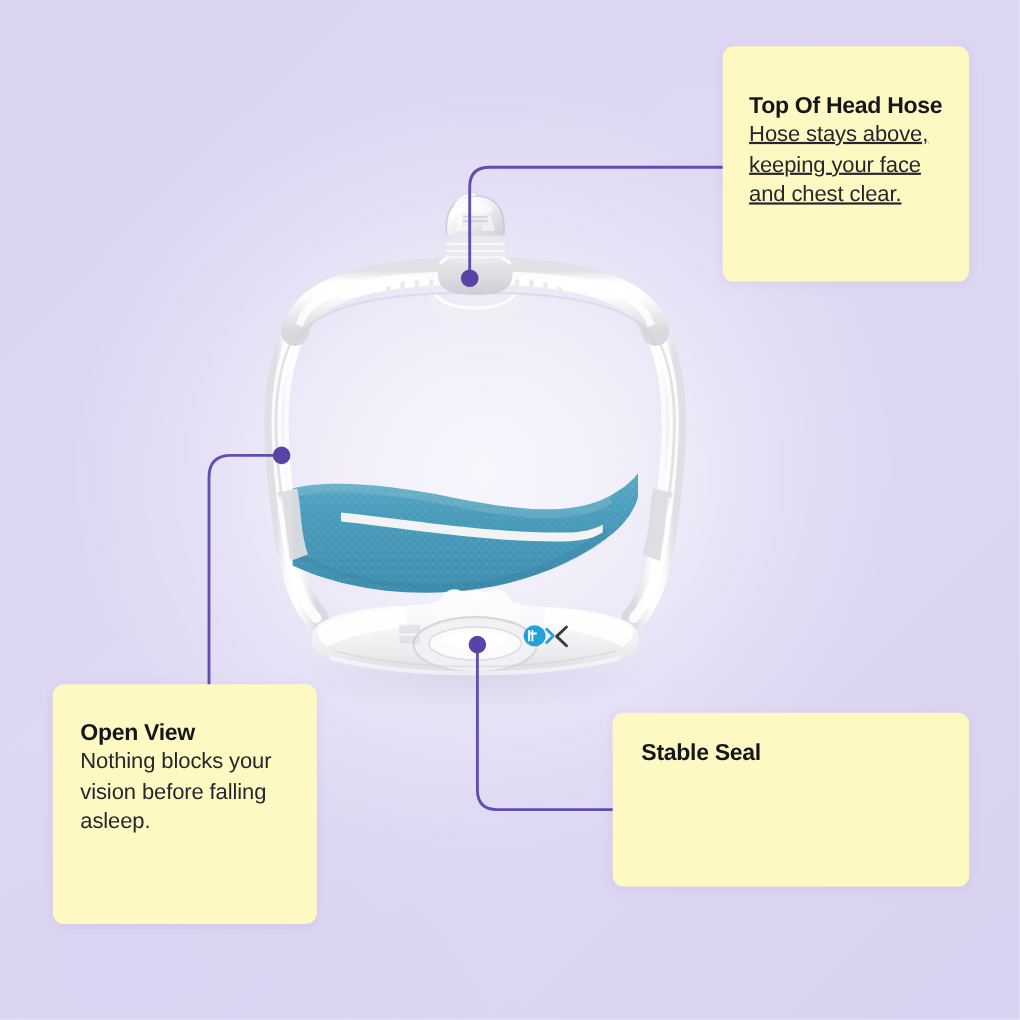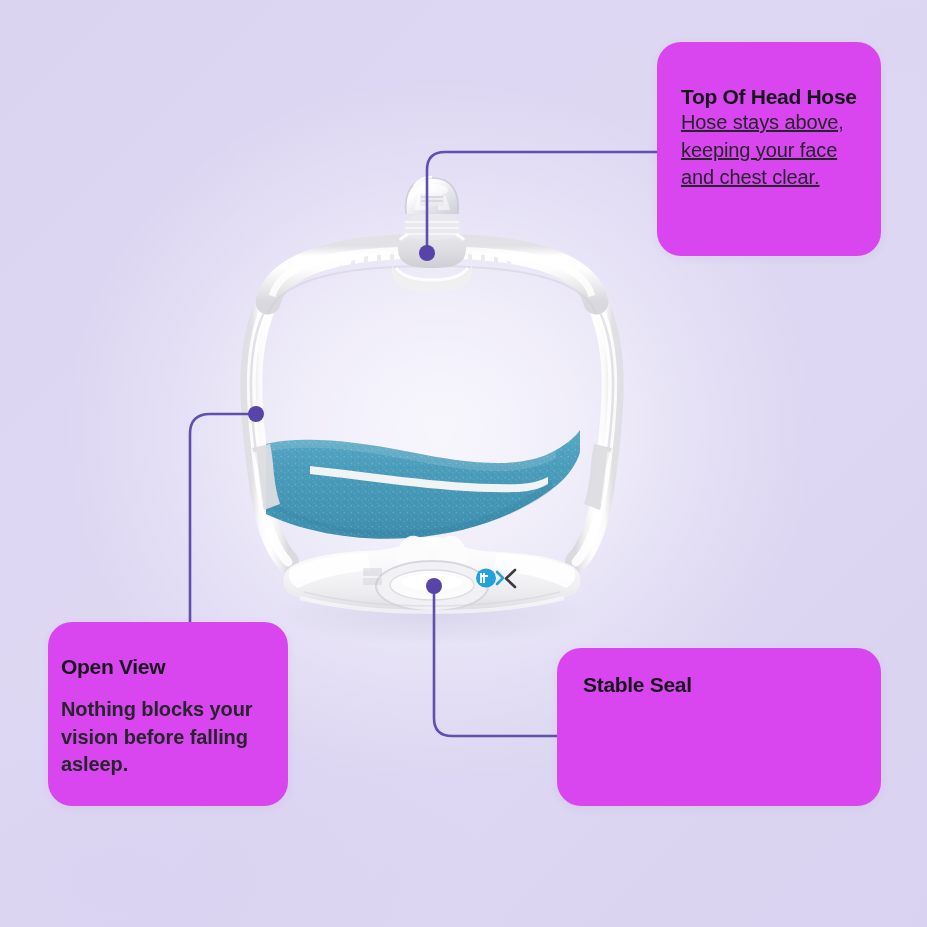--- a/index.html
+++ b/index.html
@@ -45,22 +45,22 @@
   #mask-art {
     position: absolute;
     left: 0; top: 0;
     width: 927px; height: 927px;
     pointer-events: none;
   }
 
   
   .callout {
     position: absolute;
-    background: #d946ef;
-    border-radius: 24px;
+    background: #fef9c3;
+    border-radius: 10px;
     box-shadow: 0 2px 10px rgba(86,70,150,0.07);
     box-sizing: border-box;
   }
   .callout-title {
     font-size: 21px;
     font-weight: 700;
     color: #17161c;
     letter-spacing: -0.3px;
     line-height: 1.2;
     margin: 0;
@@ -74,24 +74,24 @@
     letter-spacing: -0.1px;
   }
   #card-top {
     left: 657px; top: 42px;
     width: 224px; height: 214px;
     padding: 42px 0 0 24px;
   }
   #card-top .callout-body { width: 190px; text-decoration: underline; }
   #card-left {
     left: 48px; top: 622px;
-    width: 240px; height: 184px;
-    padding: 32px 0 0 13px;
-  }
-  #card-left .callout-body { margin-top: 17px; width: 198px; font-weight: bold; }
+    width: 240px; height: 218px;
+    padding: 32px 0 0 25px;
+  }
+  #card-left .callout-body { width: 198px; }
   #card-bottom {
     left: 557px; top: 648px;
     width: 324px; height: 158px;
     padding: 24px 0 0 26px;
   }
   #card-bottom .callout-body { margin-top: 17px; width: 272px; }
 </style>
 </head>
 <body>
 

